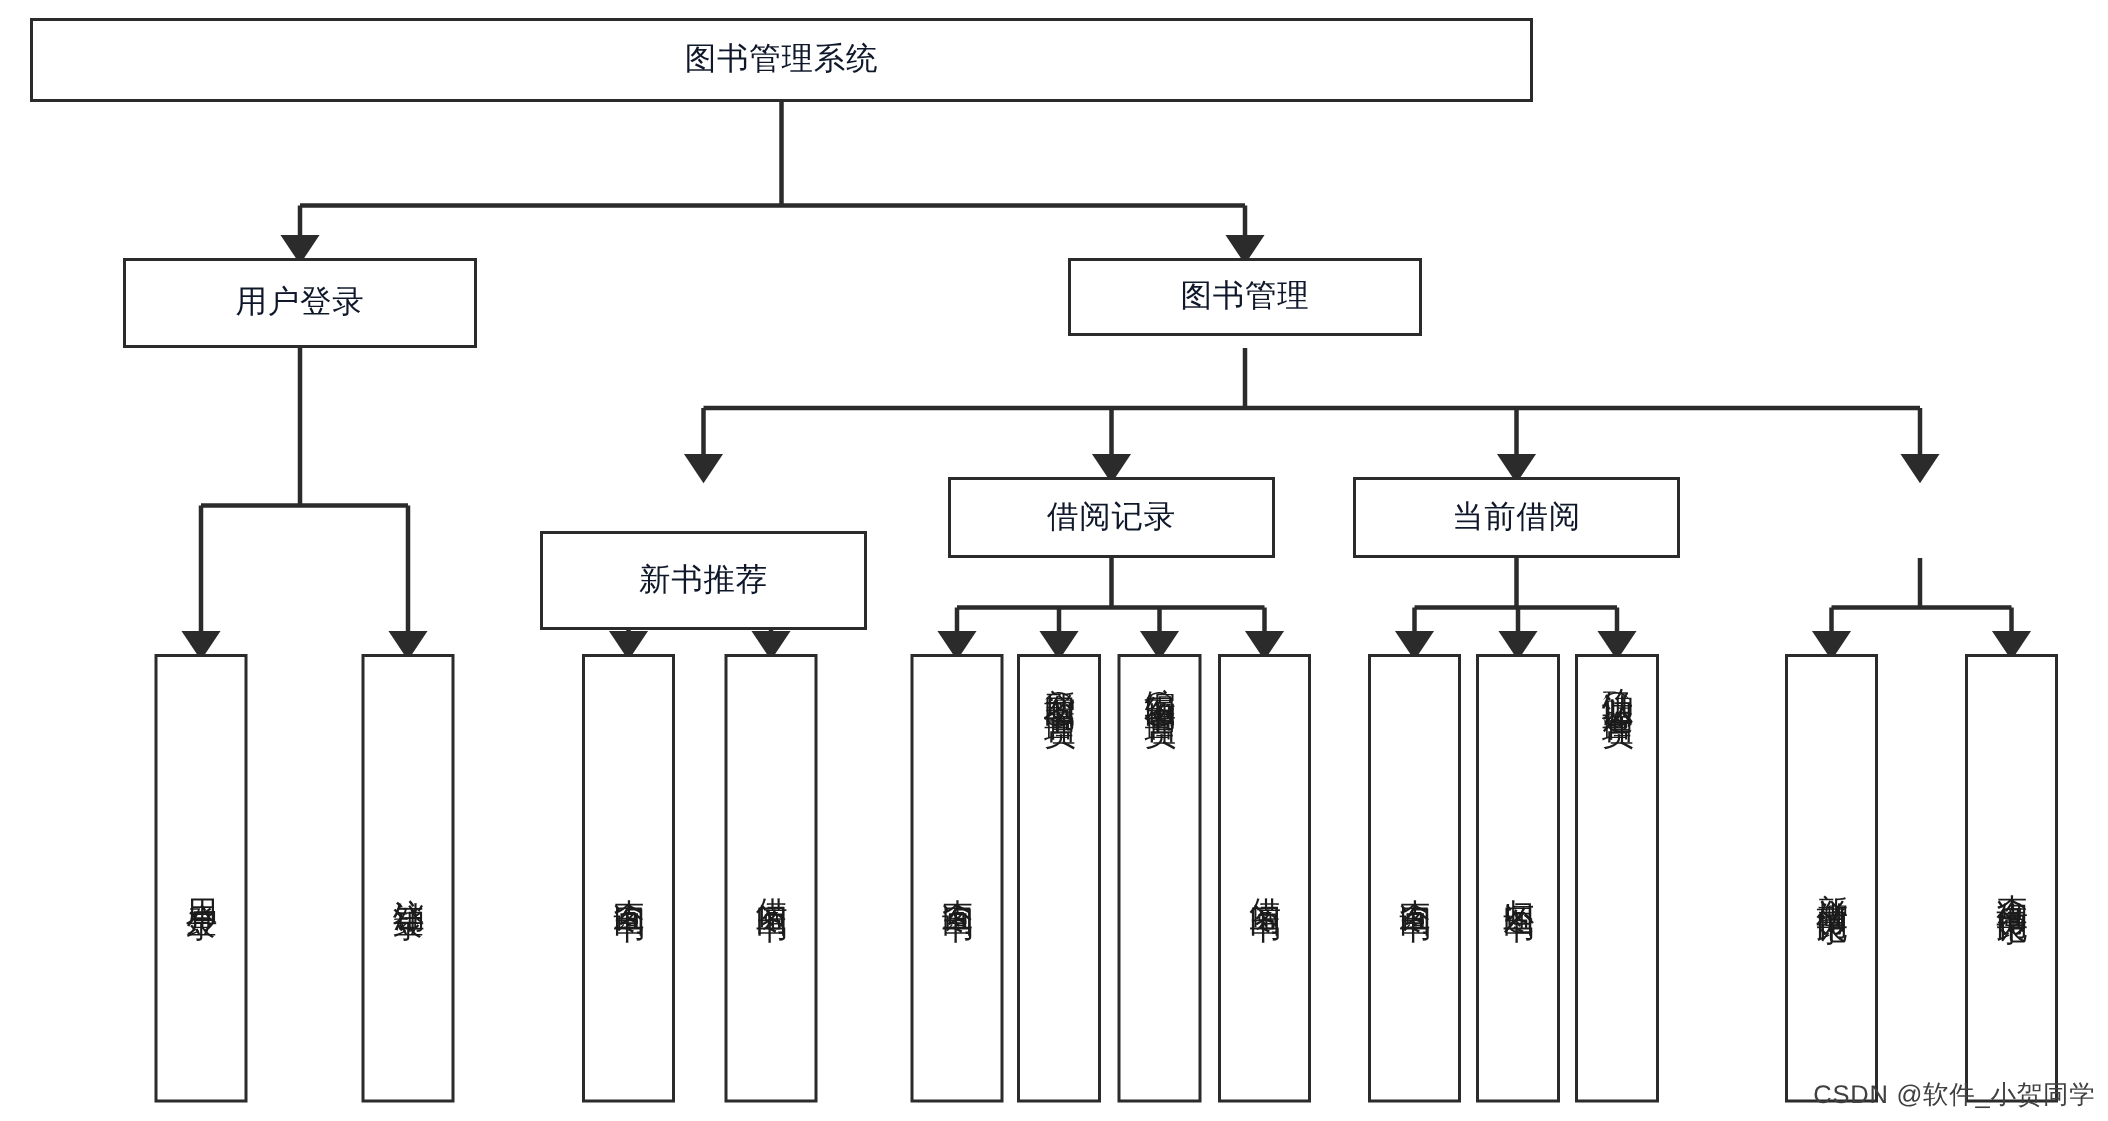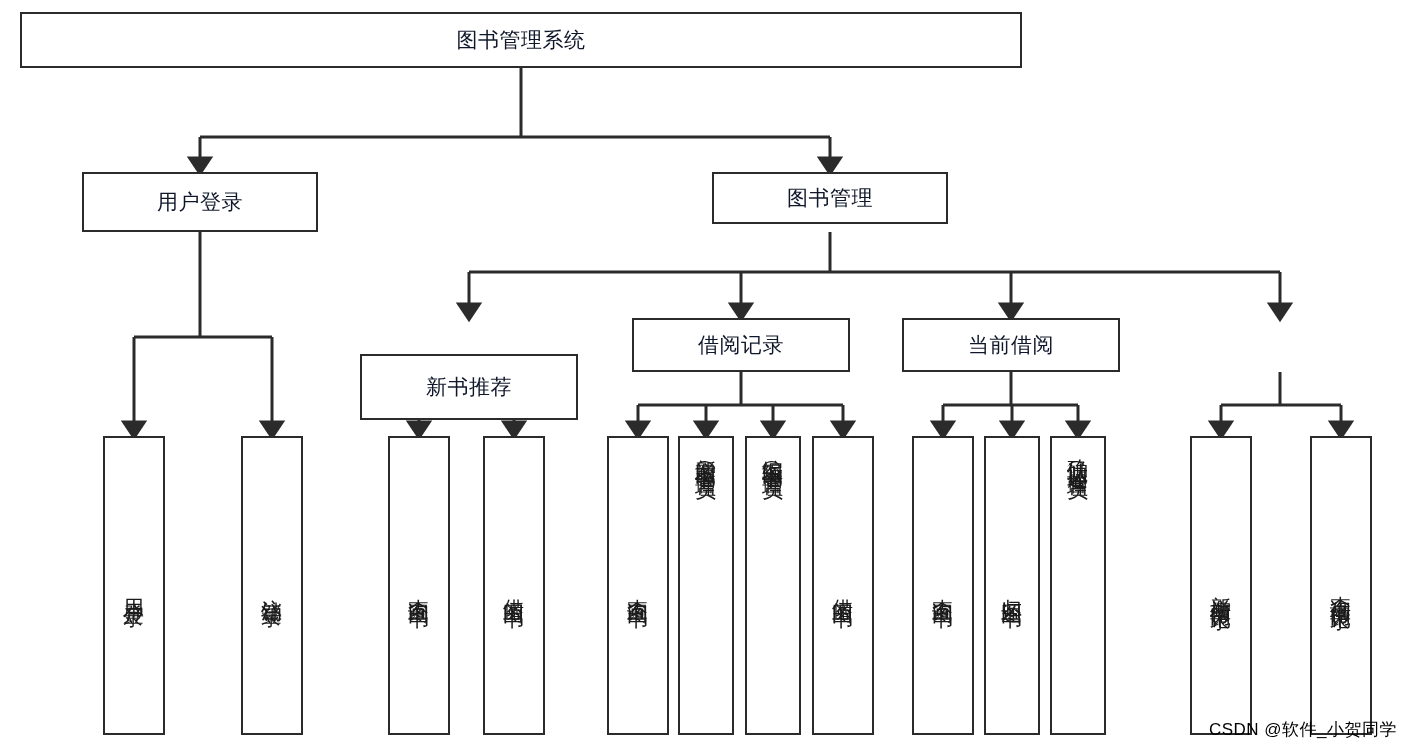--- a/index.html
+++ b/index.html
@@ -60,21 +60,21 @@
     top: 0;
     width: 1405px;
     height: 747px;
     pointer-events: none;
   }
   .watermark {
     position: absolute;
     right: 8px;
     bottom: 6px;
     font-size: 17px;
-    color: #000000;
+    color: #404040;
     white-space: nowrap;
     letter-spacing: 0.5px;
   }
 </style>
 </head>
 <body>
 
 <div id="diagram-root">
 
   <svg class="connectors" viewBox="0 0 1405 747" xmlns="http://www.w3.org/2000/svg">

